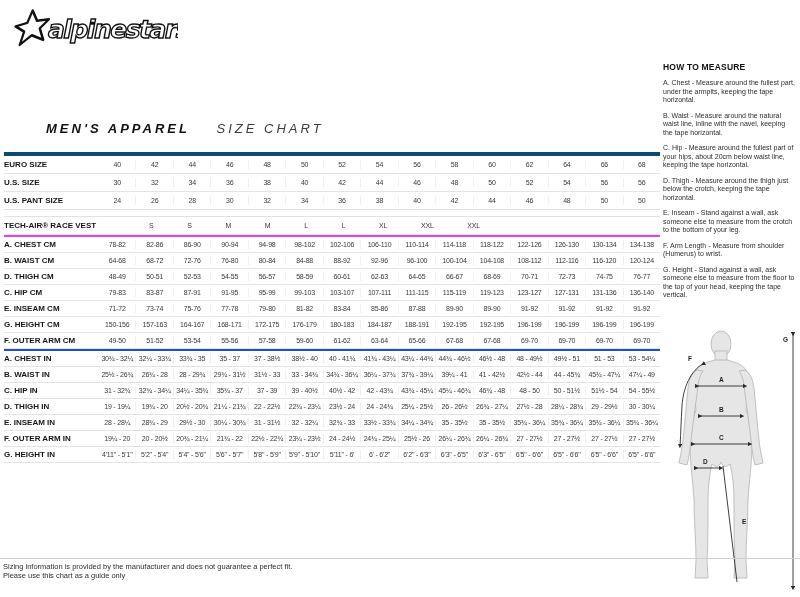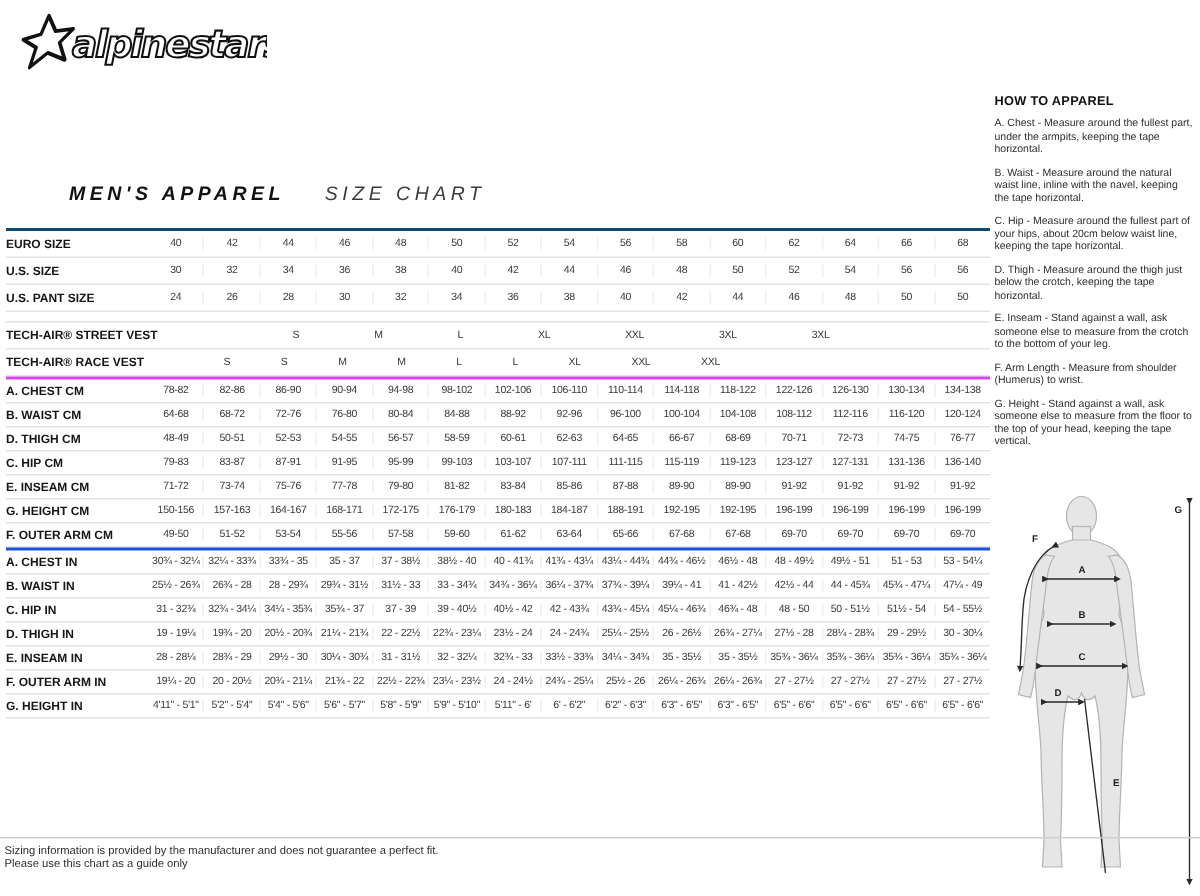--- a/index.html
+++ b/index.html
@@ -9,21 +9,21 @@
   
   #logo{position:absolute;top:6px;left:8px;}
   #title{position:absolute;top:121px;left:5px;font-style:italic;letter-spacing:3px;
          font-size:13px;white-space:nowrap;}
   #title .t-main{font-weight:800;color:#111;margin-left:41px;}
   #title .t-sub{font-weight:400;color:#3c3c3c;margin-left:20px;}
 
   
   #size-table{position:absolute;top:152px;left:4px;width:656px;}
   .tgroup{width:100%;}
-  .g-size{border-top:2px solid #0c4a6e;}
+  .g-size{border-top:4px solid #0c4a6e;}
   .g-tech{margin-top:6px;border-top:1px solid #e2e2e2;}
   .g-cm{border-top:2px solid #d946ef;}
   .g-in{border-top:2px solid #1d4ed8;}
   .trow{display:flex;align-items:center;border-bottom:1px solid #e4e4e4;min-height:15px;}
   .g-size .trow,.g-tech .trow{min-height:17px;}
   .rlabel{flex:0 0 95px;font-size:8px;font-weight:bold;color:#161616;
           white-space:nowrap;line-height:8px;text-transform:uppercase;}
   .cells{flex:1;display:flex;min-width:0;}
   .cell{flex:1;text-align:center;font-size:7px;color:#3a3a3a;letter-spacing:-0.2px;
         border-left:1px solid #efefef;padding:1px 0;white-space:nowrap;overflow:hidden;}
@@ -123,32 +123,20 @@
             <span class="cell">42</span>
             <span class="cell">44</span>
             <span class="cell">46</span>
             <span class="cell">48</span>
             <span class="cell">50</span>
             <span class="cell">50</span>
           </div>
         </div>
       </div>
       <div class="tgroup g-tech">
-        <div class="trow spread pad-street">
-          <span class="rlabel">TECH-AIR® STREET VEST</span>
-          <div class="cells">
-            <span class="cell">S</span>
-            <span class="cell">M</span>
-            <span class="cell">L</span>
-            <span class="cell">XL</span>
-            <span class="cell">XXL</span>
-            <span class="cell">3XL</span>
-            <span class="cell">3XL</span>
-          </div>
-        </div>
         <div class="trow spread pad-race">
           <span class="rlabel">TECH-AIR® RACE VEST</span>
           <div class="cells">
             <span class="cell">S</span>
             <span class="cell">S</span>
             <span class="cell">M</span>
             <span class="cell">M</span>
             <span class="cell">L</span>
             <span class="cell">L</span>
             <span class="cell">XL</span>
@@ -437,21 +425,21 @@
             <span class="cell">6'5" - 6'6"</span>
             <span class="cell">6'5" - 6'6"</span>
             <span class="cell">6'5" - 6'6"</span>
             <span class="cell">6'5" - 6'6"</span>
           </div>
         </div>
       </div>
     </div>
 
   <div id="howto">
-    <h2>HOW TO APPAREL</h2>
+    <h2>HOW TO MEASURE</h2>
     <div id="howto-items">
         <p>A. Chest - Measure around the fullest part, under the armpits, keeping the tape horizontal.</p>
         <p>B. Waist - Measure around the natural waist line, inline with the navel, keeping the tape horizontal.</p>
         <p>C. Hip - Measure around the fullest part of your hips, about 20cm below waist line, keeping the tape horizontal.</p>
         <p>D. Thigh - Measure around the thigh just below the crotch, keeping the tape horizontal.</p>
         <p>E. Inseam - Stand against a wall, ask someone else to measure from the crotch to the bottom of your leg.</p>
         <p>F. Arm Length - Measure from shoulder (Humerus) to wrist.</p>
         <p>G. Height - Stand against a wall, ask someone else to measure from the floor to the top of your head, keeping the tape vertical.</p>
       </div>
   </div>

